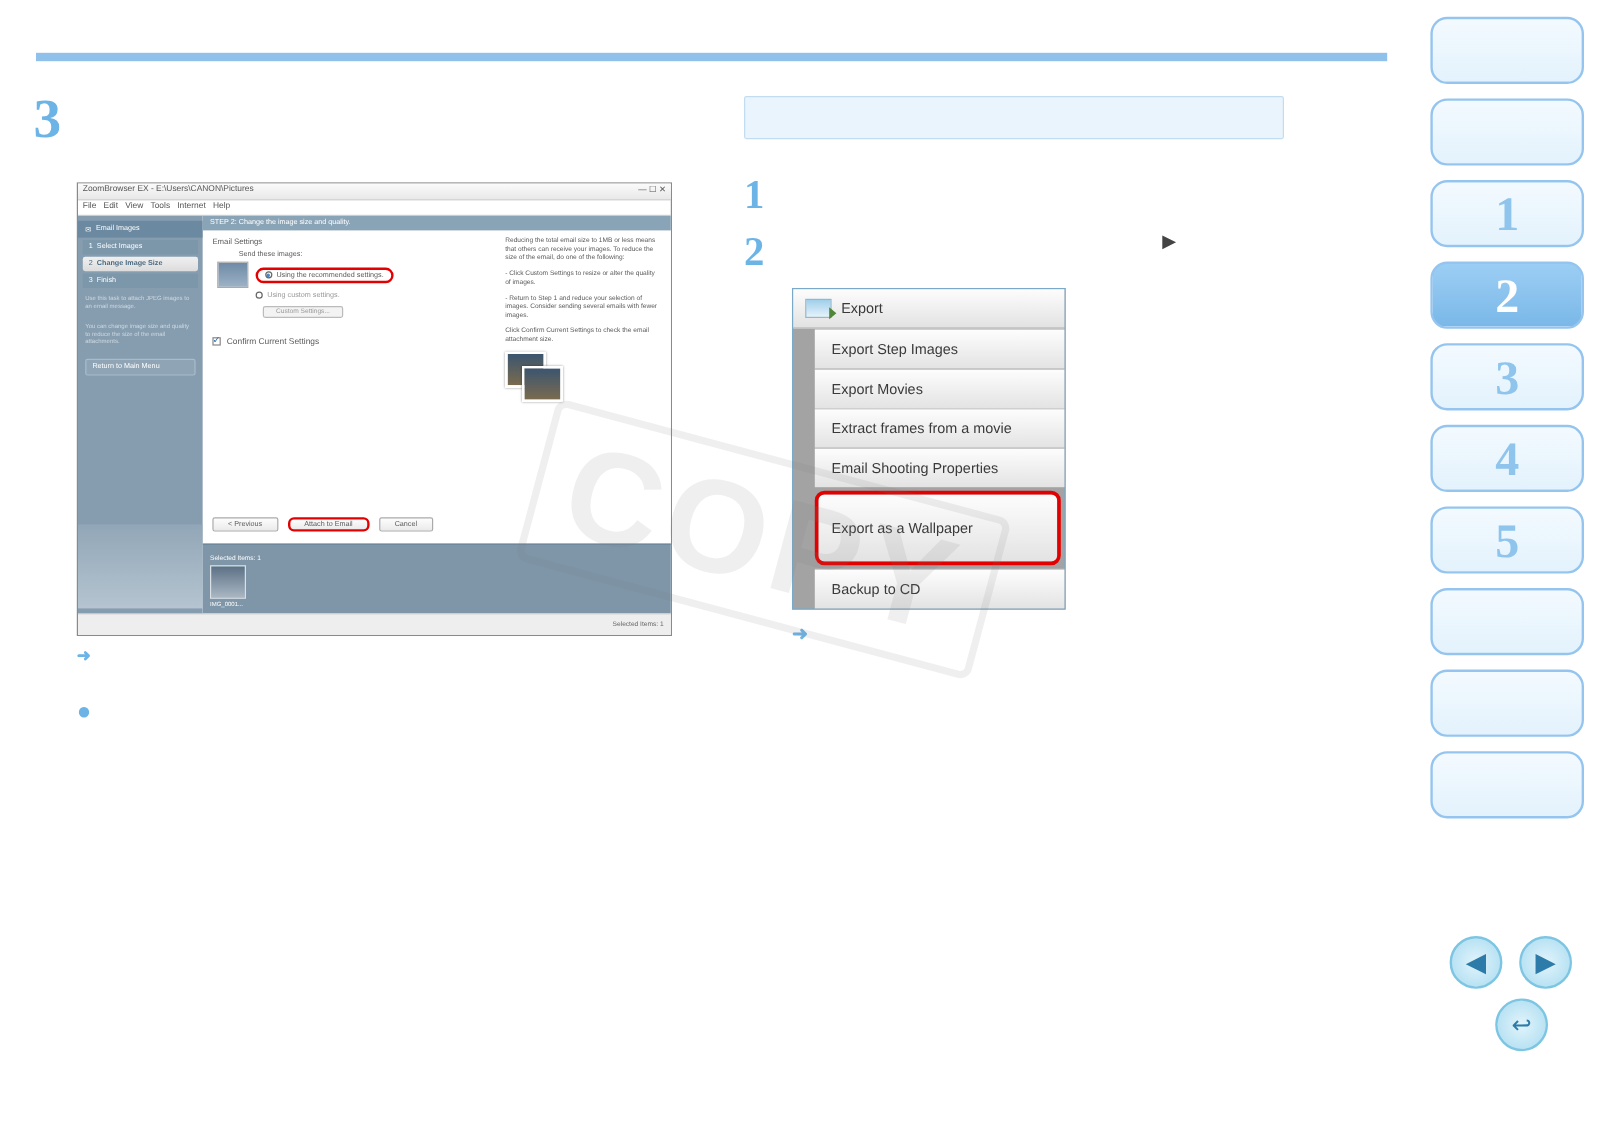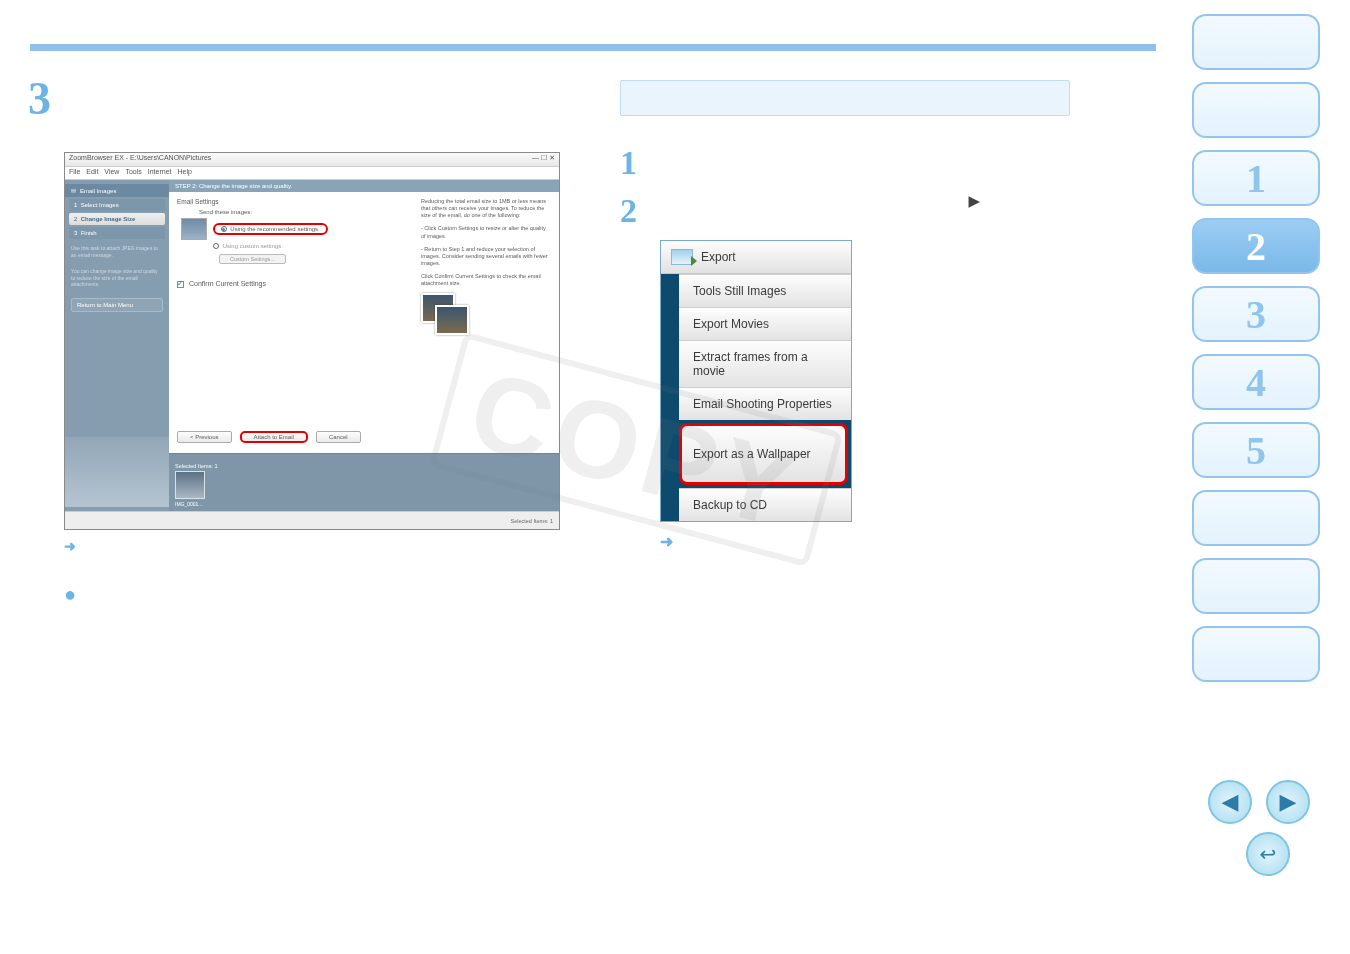--- a/index.html
+++ b/index.html
@@ -259,22 +259,22 @@
   .stepblock{
     display:flex; gap:4px; margin-bottom:10px;
   }
   .stepblock .tx{ flex:1; font-size:14px; }
   .tri { font-size:15px; }
 
   
   .export-menu{
     margin-left:40px; margin-top:4px;
     border:1px solid #7aa9c9;
-    width:192px;
-    background:#0c4a6e;
+    width:228px;
+    background:#a3a3a3;
     font-size:12px;
     color:#3a3a3a;
   }
   .em-header{
     background:linear-gradient(#fdfdfd,#e2e2e2);
     padding:8px 10px;
     border-bottom:1px solid #c9c9c9;
     display:flex; align-items:center; gap:8px;
   }
   .em-header .ico{
@@ -459,21 +459,21 @@
       <span style="visibility:hidden;">placeholder</span>
       <span class="tri" style="float:right; margin-right:120px;">▶</span>
     </span>
   </div>
 
   <div class="export-menu">
     <div class="em-header">
       <span class="ico"></span>
       <span>Export</span>
     </div>
-    <div class="em-item">Tools Still Images</div>
+    <div class="em-item">Export Step Images</div>
     <div class="em-item">Export Movies</div>
     <div class="em-item">Extract frames from a movie</div>
     <div class="em-item">Email Shooting Properties</div>
     <div class="em-item hl">Export as a Wallpaper</div>
     <div class="em-item">Backup to CD</div>
   </div>
 
   <div class="arrow-under">
     <span>➜</span>
   </div>

